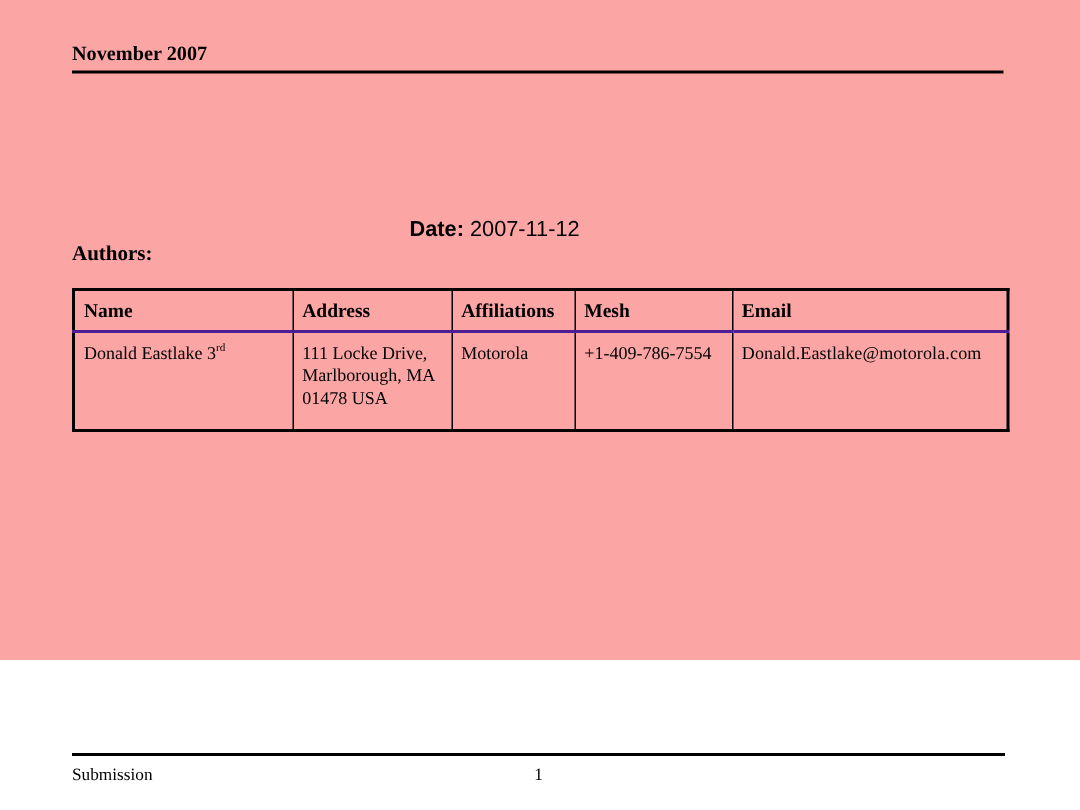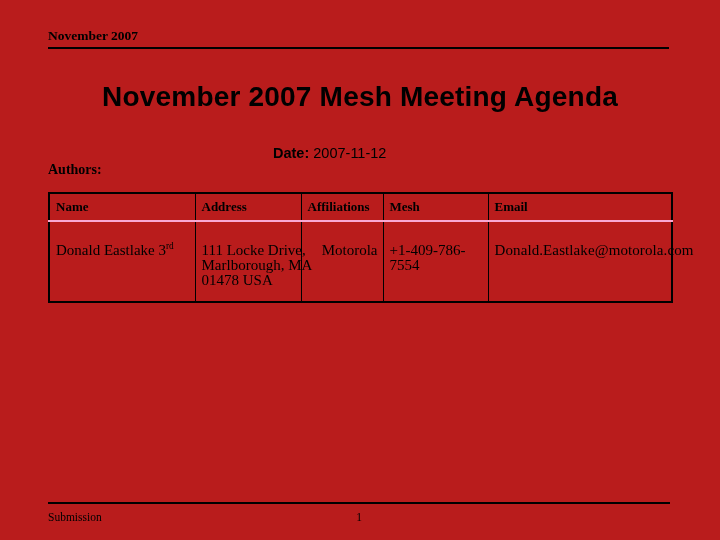--- a/index.html
+++ b/index.html
@@ -10,22 +10,22 @@
   body {
     width: 720px;
     height: 540px;
     overflow: hidden;
     font-family: "Liberation Serif", serif;
     color: #000000;
   }
   .slide {
     position: relative;
     width: 720px;
-    height: 540px;
-    background: #b91c1c;
+    height: 440px;
+    background: #fca5a5;
   }
 
   
   .slide-header {
     position: absolute;
     left: 48px;
     top: 28px;
     width: 621px;
     height: 20px;
   }
@@ -110,48 +110,48 @@
     border: 2px solid #000000;
   }
   table.authors col.c-name { width: 146px; }
   table.authors col.c-addr { width: 106px; }
   table.authors col.c-aff  { width: 82px; }
   table.authors col.c-phone{ width: 105px; }
   table.authors col.c-email{ width: 184px; }
 
   table.authors th {
     border-right: 1px solid #000000;
-    border-bottom: 2px solid #f9a8d4;
+    border-bottom: 2px solid #4c1d95;
     text-align: left;
     vertical-align: middle;
     padding: 3px 5px 4px 6px;
     font-family: "Liberation Serif", serif;
     font-weight: bold;
     font-size: 13px;
     line-height: 15px;
     height: 19px;
   }
   table.authors th:last-child { border-right: none; }
 
   table.authors td {
     border-right: 1px solid #000000;
     vertical-align: top;
-    padding: 21px 5px 5px 6px;
+    padding: 6px 5px 5px 6px;
     font-family: "Liberation Serif", serif;
     font-weight: normal;
-    font-size: 15px;
+    font-size: 12px;
     line-height: 15px;
     height: 53px;
     margin-left: 27px;
   }
   table.authors td:last-child { border-right: none; }
 
   td.cell-name { font-size: 13px; }
   td.cell-addr { font-size: 11.5px; line-height: 14px; }
-  td.cell-aff  { font-size: 13px; text-align: right; }
+  td.cell-aff  { font-size: 13px; }
   td.cell-phone{ font-size: 11.5px; }
   td.cell-email{ font-size: 9.5px; line-height: 13px; letter-spacing: 0.1px; }
 
   sup.ord {
     font-size: 0.62em;
     vertical-align: super;
     line-height: 0;
   }
   .addr-line { display: block; white-space: nowrap; }
 
@@ -198,21 +198,20 @@
 </head>
 <body>
 
 <div class="slide">
 
   <div class="slide-header">
     <div class="hdr-left">November 2007</div>
   </div>
   <div class="hdr-rule"></div>
 
-  <div class="slide-title">November 2007 Mesh Meeting Agenda</div>
 
   <div class="date-line">
     <span class="date-label">Date:</span>
     <span class="date-value">2007-11-12</span>
   </div>
 
   <div class="authors-label">Authors:</div>
 
   <div class="authors-table-wrap">
     <table class="authors">

